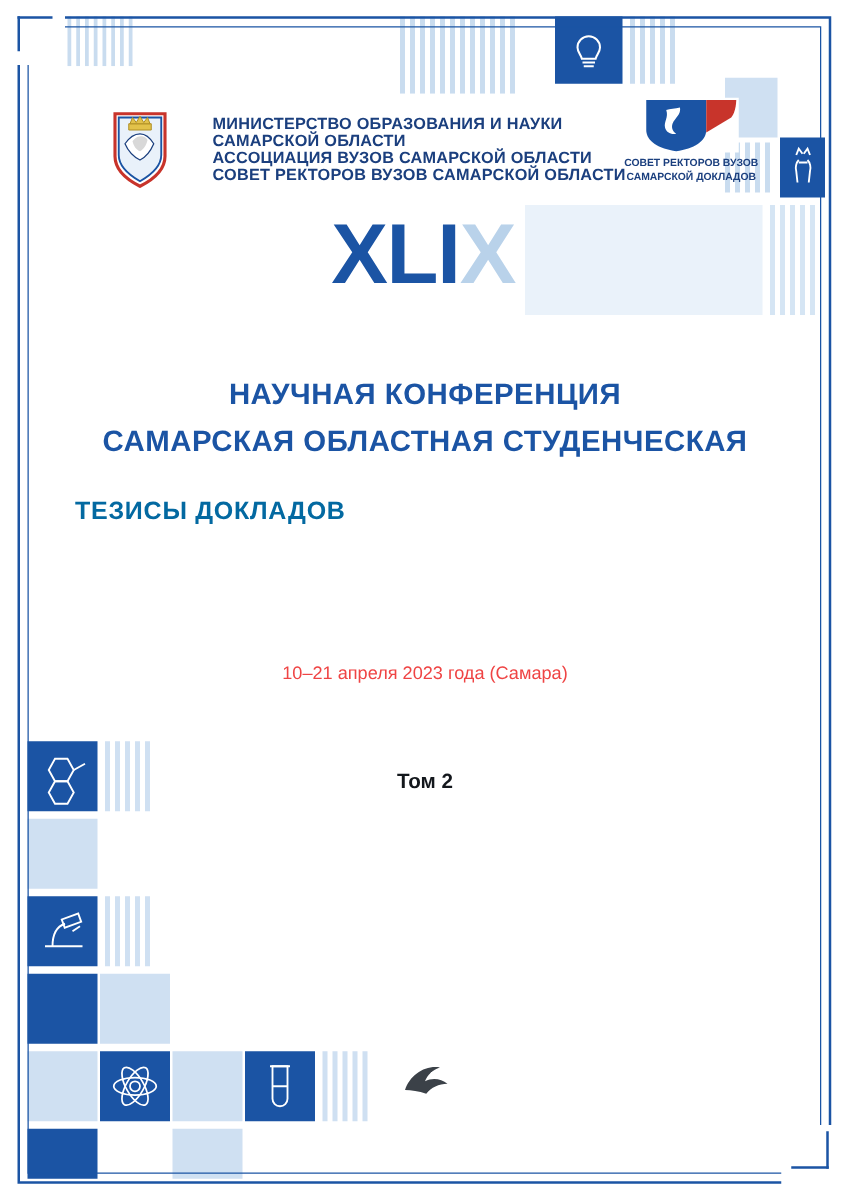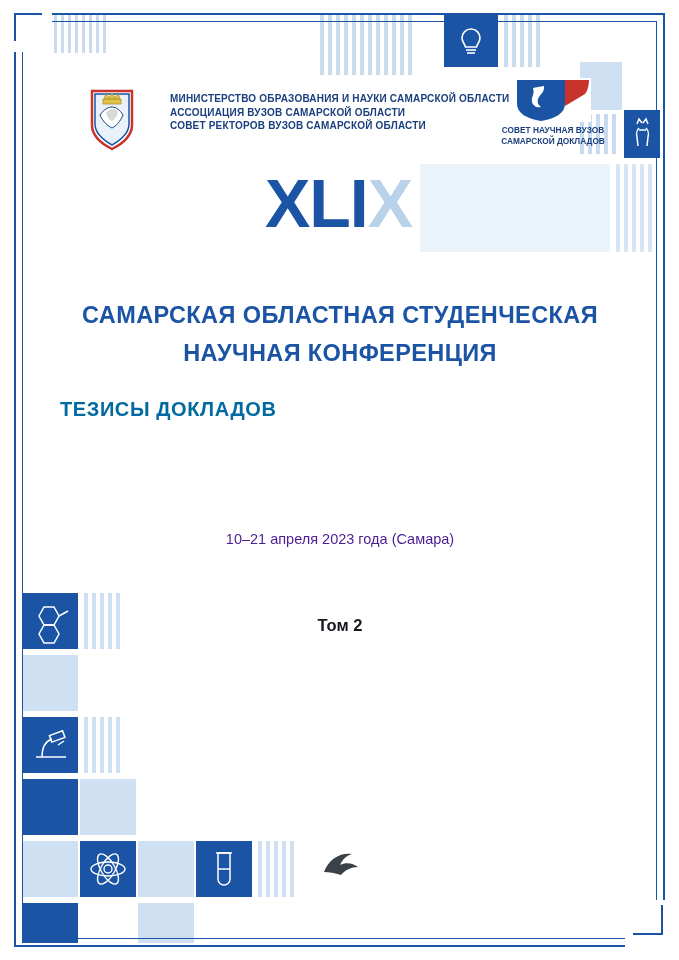--- a/index.html
+++ b/index.html
@@ -57,21 +57,21 @@
   }
 
   
   .ministry-block {
     position: absolute;
     left: 170px; top: 92px;
     width: 350px;
     text-align: left;
   }
   .ministry-line {
-    font-size: 10px;
+    font-size: 13px;
     font-weight: bold;
     color: #1b3f7e;
     letter-spacing: 0.2px;
     line-height: 13.5px;
     text-transform: uppercase;
   }
   .coat {
     position: absolute;
     left: 86px; top: 85px;
     width: 52px; height: 66px;
@@ -136,21 +136,21 @@
     color: #13171c;
     font-size: 21px;
     font-weight: bold;
     letter-spacing: 0.3px;
   }
   .dates {
     position: absolute;
     left: 60px; top: 531px;
     width: 560px;
     text-align: center;
-    color: #4c1d95;
+    color: #ef4444;
     font-size: 14.5px;
   }
   .volume {
     position: absolute;
     left: 60px; top: 616px;
     width: 560px;
     text-align: center;
     color: #13171c;
     font-size: 16.5px;
     font-weight: bold;
@@ -345,31 +345,31 @@
     <div class="ministry-line">СОВЕТ РЕКТОРОВ ВУЗОВ САМАРСКОЙ ОБЛАСТИ</div>
   </div>
 
   <svg class="rector-logo" viewBox="0 0 132 86">
     <rect x="28" y="0" width="76" height="44" fill="#ffffff"></rect>
     <path d="M30 2 h48 v24 c0 9 -10 15 -24 17 C40 41 30 35 30 26 z" fill="#1b54a4"></path>
     <path d="M78 2 h24 c0 0 0 9 -4 14 l-20 12 z" fill="#c8342b"></path>
     <path d="M46 10 c2 6 -2 9 -1 14 c1 4 5 6 9 5 c-3 -2 -4 -5 -3 -8 c2 -5 7 -7 6 -13 c-4 1 -8 1 -11 2 z" fill="#ffffff"></path>
   </svg>
   <div class="rector-logo-text">
-    <div>СОВЕТ НАУЧНАЯ ВУЗОВ</div>
+    <div>СОВЕТ РЕКТОРОВ ВУЗОВ</div>
     <div>САМАРСКОЙ ДОКЛАДОВ</div>
   </div>
 
   <div class="xlix">
     <span>XLI</span><span class="last">X</span>
   </div>
 
   <div class="title-main">
+    <div>НАУЧНАЯ КОНФЕРЕНЦИЯ</div>
     <div>САМАРСКАЯ ОБЛАСТНАЯ СТУДЕНЧЕСКАЯ</div>
-    <div>НАУЧНАЯ КОНФЕРЕНЦИЯ</div>
   </div>
 
   <div class="subtitle">ТЕЗИСЫ ДОКЛАДОВ</div>
   <div class="dates">10–21 апреля 2023 года (Самара)</div>
   <div class="volume">Том 2</div>
 
   <svg class="publisher" viewBox="0 0 180 50">
     <path d="M48 26 c4 -12 16 -20 28 -18 c-6 2 -10 6 -12 11 c6 -3 13 -2 18 2 c-7 0 -13 3 -17 8 c-6 -2 -12 -3 -17 -3 z" fill="#3b4148"></path>
     <circle cx="70" cy="13" r="1.6" fill="#ffffff"></circle>
   </svg>

